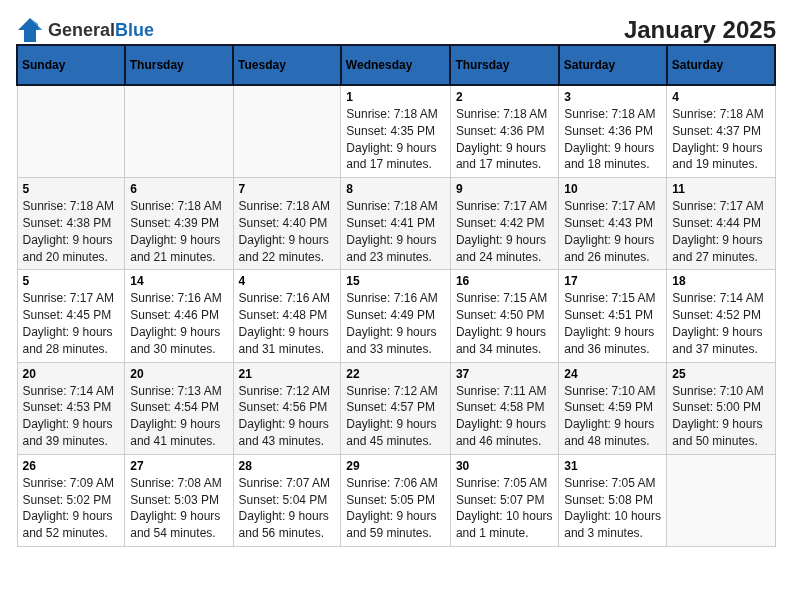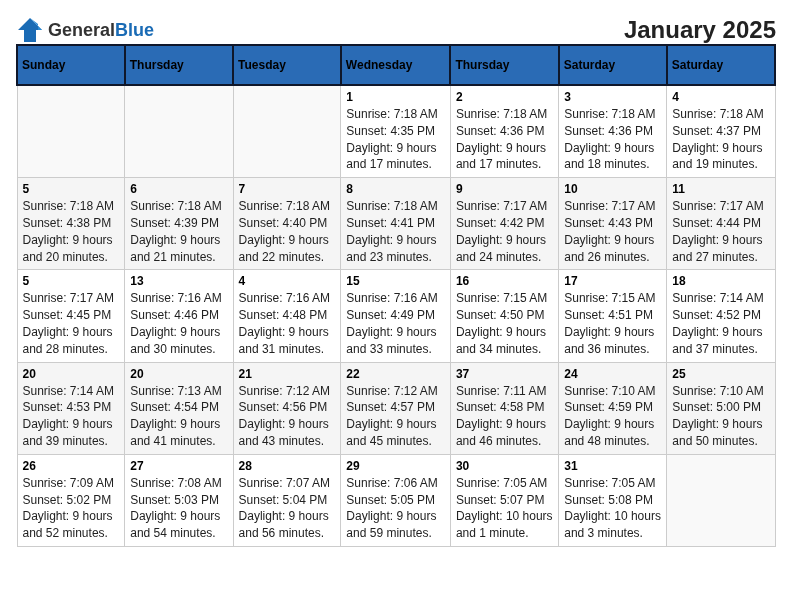--- a/index.html
+++ b/index.html
@@ -167,21 +167,21 @@
           <span class="day-num">11</span>
           <div class="day-info">Sunrise: 7:17 AM<br>Sunset: 4:44 PM<br>Daylight: 9 hours and 27 minutes.</div>
         </td>
       </tr>
       <tr>
         <td>
           <span class="day-num">5</span>
           <div class="day-info">Sunrise: 7:17 AM<br>Sunset: 4:45 PM<br>Daylight: 9 hours and 28 minutes.</div>
         </td>
         <td>
-          <span class="day-num">13</span>
+          <span class="day-num">14</span>
           <div class="day-info">Sunrise: 7:16 AM<br>Sunset: 4:46 PM<br>Daylight: 9 hours and 30 minutes.</div>
         </td>
         <td>
           <span class="day-num">4</span>
           <div class="day-info">Sunrise: 7:16 AM<br>Sunset: 4:48 PM<br>Daylight: 9 hours and 31 minutes.</div>
         </td>
         <td>
           <span class="day-num">15</span>
           <div class="day-info">Sunrise: 7:16 AM<br>Sunset: 4:49 PM<br>Daylight: 9 hours and 33 minutes.</div>
         </td>

